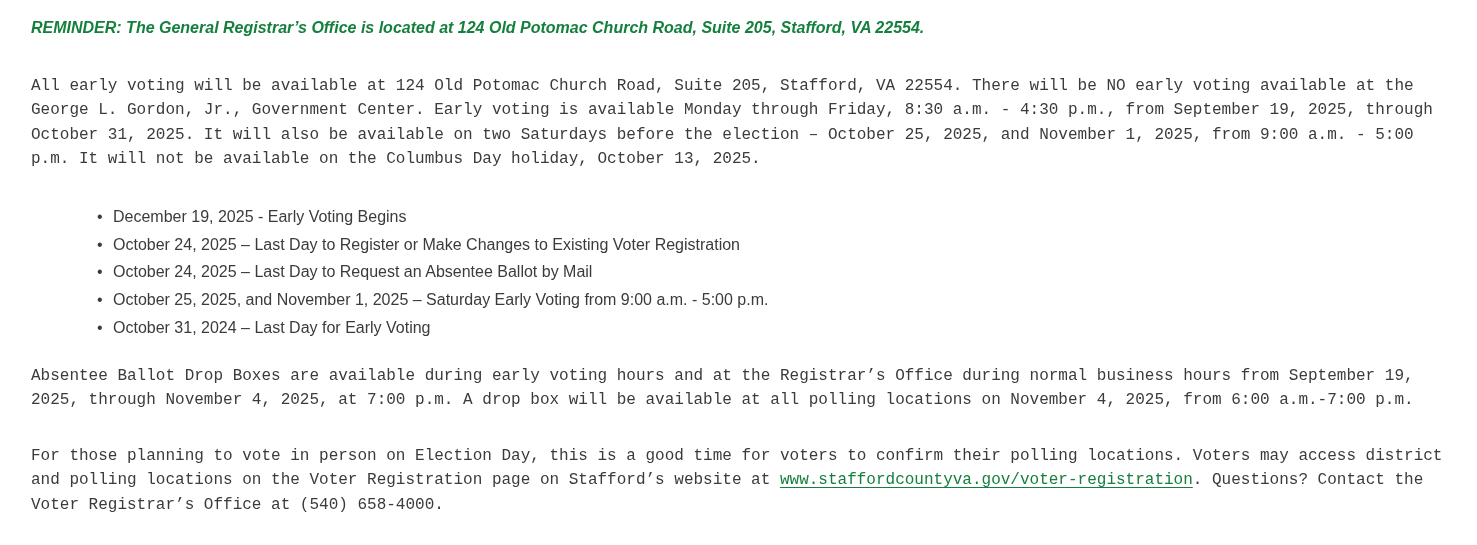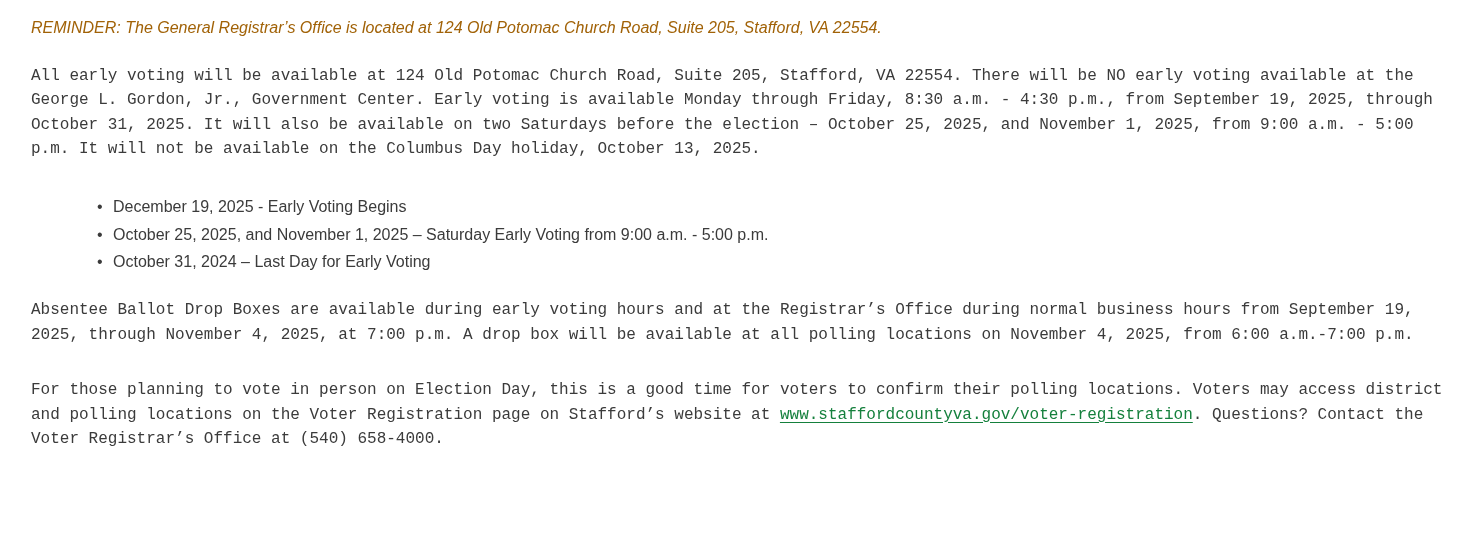--- a/index.html
+++ b/index.html
@@ -12,24 +12,24 @@
   body {
     font-family: "Liberation Sans", sans-serif;
     font-size: 16px;
     color: #3b3b3b;
     padding: 18px 30px 0 31px;
   }
   .doc {
     width: 1417px;
   }
   .reminder {
-    font-weight: normal;
+    font-weight: bold;
     font-style: italic;
-    color: #a16207;
-    margin-bottom: 25px;
+    color: #15803d;
+    margin-bottom: 35px;
     line-height: 1.3;
   }
   p.body-para {
     line-height: 24.5px;
     margin-bottom: 31px;
     font-family: Liberation Mono, monospace;
   }
   .heading {
     font-weight: bold;
     color: #1a1a1a;
@@ -63,20 +63,22 @@
 
 <div class="doc">
 
   <p class="reminder">REMINDER: The General Registrar’s Office is located at 124 Old Potomac Church Road, Suite 205, Stafford, VA 22554.</p>
 
   <p class="body-para">All early voting will be available at 124 Old Potomac Church Road, Suite 205, Stafford, VA 22554. There will be NO early voting available at the George L. Gordon, Jr., Government Center. Early voting is available Monday through Friday, 8:30 a.m. - 4:30 p.m., from September 19, 2025, through October 31, 2025. It will also be available on two Saturdays before the election – October 25, 2025, and November 1, 2025, from 9:00 a.m. - 5:00 p.m. It will not be available on the Columbus Day holiday, October 13, 2025.</p>
 
 
   <ul class="dates-list">
     <li>December 19, 2025 - Early Voting Begins</li>
+    <li>October 24, 2025 – Last Day to Register or Make Changes to Existing Voter Registration</li>
+    <li>October 24, 2025 – Last Day to Request an Absentee Ballot by Mail</li>
     <li>October 25, 2025, and November 1, 2025 – Saturday Early Voting from 9:00 a.m. - 5:00 p.m.</li>
     <li>October 31, 2024 – Last Day for Early Voting</li>
   </ul>
 
   <p class="body-para">Absentee Ballot Drop Boxes are available during early voting hours and at the Registrar’s Office during normal business hours from September 19, 2025, through November 4, 2025, at 7:00 p.m. A drop box will be available at all polling locations on November 4, 2025, from 6:00 a.m.-7:00 p.m.</p>
 
   <p class="body-para"><span>For those planning to vote in person on Election Day, this is a good time for voters to confirm their polling locations. Voters may access district and polling locations on the Voter Registration page on Stafford’s website at </span><a href="#" class="inline-link">www.staffordcountyva.gov/voter-registration</a><span>. Questions? Contact the Voter Registrar’s Office at (540) 658-4000.</span></p>
 
 </div>
 

